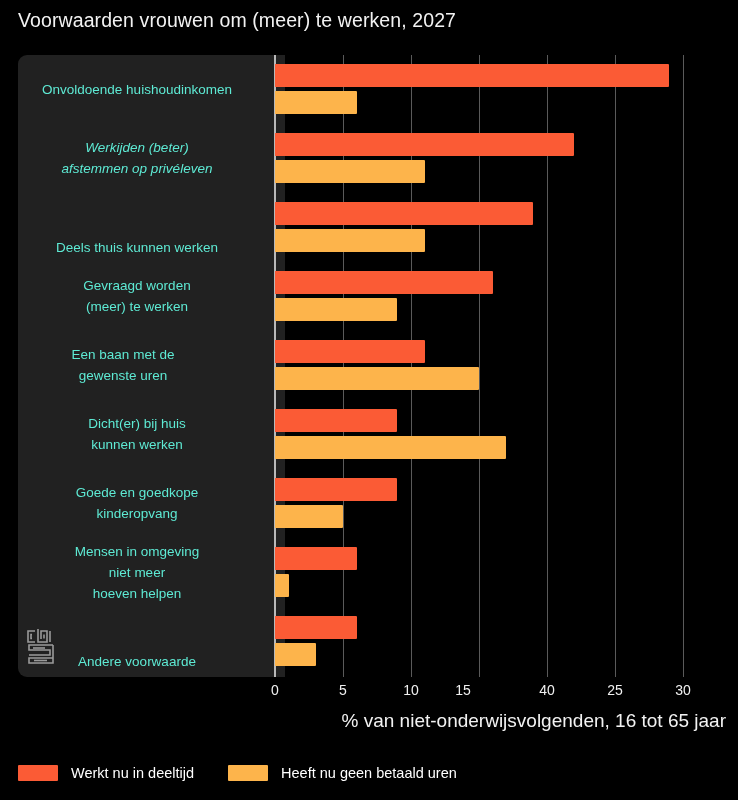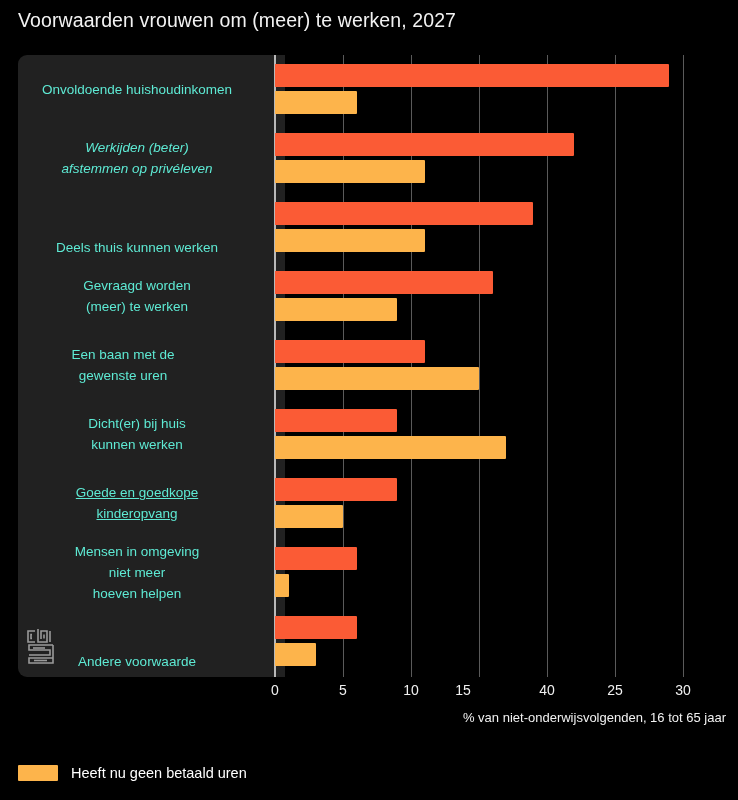--- a/index.html
+++ b/index.html
@@ -120,21 +120,21 @@
     top: 682px;
     font-size: 14px;
     color: #f0f0f0;
     transform: translateX(-50%);
     text-align: center;
   }
   .axis-caption {
     position: absolute;
     right: 12px;
     top: 710px;
-    font-size: 13px;
+    font-size: 19px;
     color: #f2f2f2;
     white-space: nowrap;
   }
   
   .legend {
     position: absolute;
     left: 18px;
     top: 765px;
     display: flex;
     align-items: center;
@@ -210,21 +210,21 @@
         <div class="cat-label" style="top: 23.5px; right: 476px;">Onvoldoende huishoudinkomen</div>
         <div class="cat-label" style="top: 82px; right: 476px; font-style: italic;">Werkijden (beter)
 afstemmen op privéleven</div>
         <div class="cat-label" style="top: 161.5px; right: 476px; margin-top: 20px;">Deels thuis kunnen werken</div>
         <div class="cat-label" style="top: 220px; right: 476px;">Gevraagd worden
 (meer) te werken</div>
         <div class="cat-label" style="top: 289px; right: 490px;">Een baan met de
 gewenste uren</div>
         <div class="cat-label" style="top: 358px; right: 476px;">Dicht(er) bij huis
 kunnen werken</div>
-        <div class="cat-label" style="top: 427px; right: 476px; text-decoration: underline;">Goede en goedkope
+        <div class="cat-label" style="top: 427px; right: 476px;">Goede en goedkope
 kinderopvang</div>
         <div class="cat-label" style="top: 485.5px; right: 476px;">Mensen in omgeving
 niet meer
 hoeven helpen</div>
         <div class="cat-label" style="top: 575.5px; right: 476px; margin-top: 20px;">Andere voorwaarde</div>
       </div>
 
     <svg class="cbs-logo" viewBox="0 0 32 38">
       <g fill="none" stroke="#9a9a9a" stroke-width="1.6">
         <path d="M10 3 L3 3 L3 14 L10 14"></path>
@@ -248,18 +248,22 @@
       <div class="tick-label" style="left: 463px; text-align: right;">15</div>
       <div class="tick-label" style="left: 547px;">40</div>
       <div class="tick-label" style="left: 615px;">25</div>
       <div class="tick-label" style="left: 683px;">30</div>
     </div>
 
   <div class="axis-caption">% van niet-onderwijsvolgenden, 16 tot 65 jaar</div>
 
   <div class="legend" id="legend">
       <div class="legend-item">
+        <span class="legend-swatch" style="background: rgb(251, 91, 53);"></span>
+        <span class="legend-label">Werkt nu in deeltijd</span>
+      </div>
+      <div class="legend-item">
         <span class="legend-swatch" style="background: rgb(253, 180, 75);"></span>
         <span class="legend-label">Heeft nu geen betaald uren</span>
       </div>
     </div>
 
 </div>
 
 </body></html>

